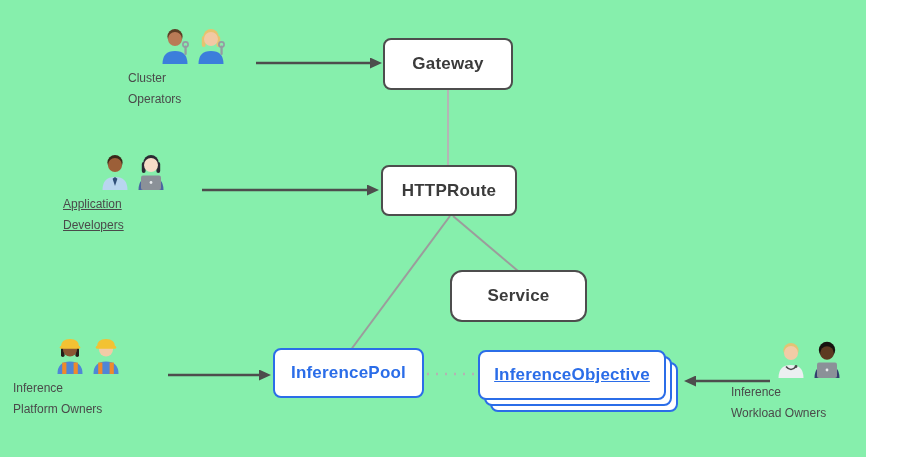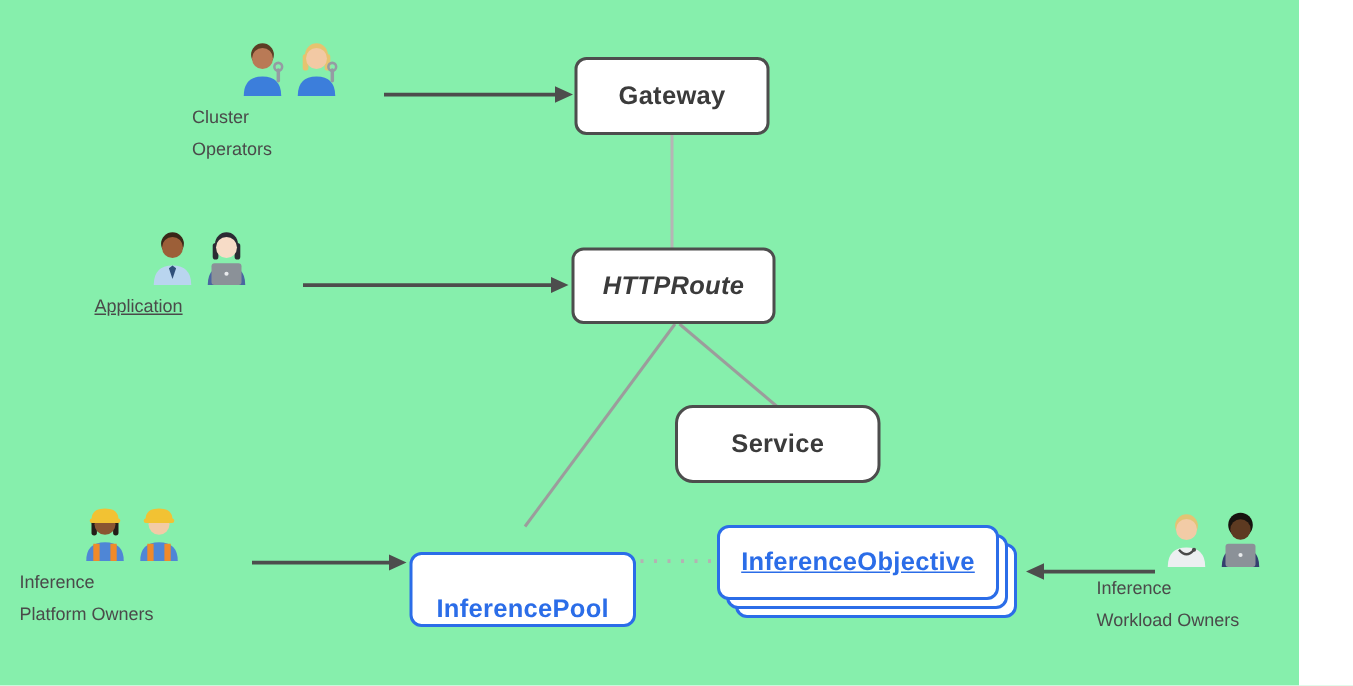--- a/index.html
+++ b/index.html
@@ -46,29 +46,29 @@
     <line x1="256" y1="63" x2="371" y2="63" stroke="#4d4d4d" stroke-width="2.5" marker-end="url(#ah)"></line>
     <line x1="202" y1="190" x2="368" y2="190" stroke="#4d4d4d" stroke-width="2.5" marker-end="url(#ah)"></line>
     <line x1="168" y1="375" x2="260" y2="375" stroke="#4d4d4d" stroke-width="2.5" marker-end="url(#ah)"></line>
     <line x1="770" y1="381" x2="695" y2="381" stroke="#4d4d4d" stroke-width="2.5" marker-end="url(#ah)"></line>
   </svg>
 
   <div class="node" style="left:383px;top:38px;width:130px;height:52px;">
     <span>Gateway</span>
   </div>
 
-  <div class="node" style="left:381px;top:165px;width:136px;height:51px;font-style:italic;">
+  <div class="node" style="left:381px;top:165px;width:136px;height:51px;">
     <span>HTTPRoute</span>
   </div>
 
   <div class="node" style="left:450px;top:270px;width:137px;height:52px;border-radius:12px;">
     <span>Service</span>
   </div>
 
-  <div class="node blue" style="left:273px;top:368px;width:151px;height:50px;align-items:flex-end;">
+  <div class="node blue" style="left:273px;top:348px;width:151px;height:50px;">
     <span>InferencePool</span>
   </div>
 
   <div class="stack-layer" style="left:490px;top:362px;width:188px;height:50px;"></div>
   <div class="stack-layer" style="left:484px;top:356px;width:188px;height:50px;"></div>
   <div class="node blue" style="left:478px;top:350px;width:188px;height:50px;text-decoration:underline;">
     <span>InferenceObjective</span>
   </div>
 
   <div class="persona" style="left:128px;top:26px;width:130px;">
@@ -109,20 +109,21 @@
         <rect x="6.8" y="10" width="3.8" height="11" rx="1.9" fill="#2b2b33"></rect>
         <rect x="21.4" y="10" width="3.8" height="11" rx="1.9" fill="#2b2b33"></rect>
         <circle cx="16" cy="13" r="7" fill="#f7dcc7"></circle>
         <path d="M3.5,38 Q3.5,25 16,25 Q28.5,25 28.5,38 Z" fill="#4a66a0"></path>
         <rect x="6" y="23.5" width="20" height="14.5" rx="2" fill="#8b9198"></rect>
         <circle cx="16" cy="30.5" r="1.4" fill="#e8eaec"></circle>
       </svg>
     </div>
     <div class="plabel">
       <span>Application</span>
+      <span>Developers</span>
     </div>
   </div>
 
   <div class="persona" style="left:13px;top:336px;width:150px;">
     <div class="icons">
       <svg width="32" height="38" viewBox="0 0 32 38">
         <rect x="7" y="11" width="3.6" height="10" rx="1.8" fill="#241d18"></rect>
         <rect x="21.4" y="11" width="3.6" height="10" rx="1.8" fill="#241d18"></rect>
         <circle cx="16" cy="13.5" r="7" fill="#8a5632"></circle>
         <path d="M7,10.5 Q7,3 16,3 Q25,3 25,10.5 Z" fill="#f2c233"></path>

